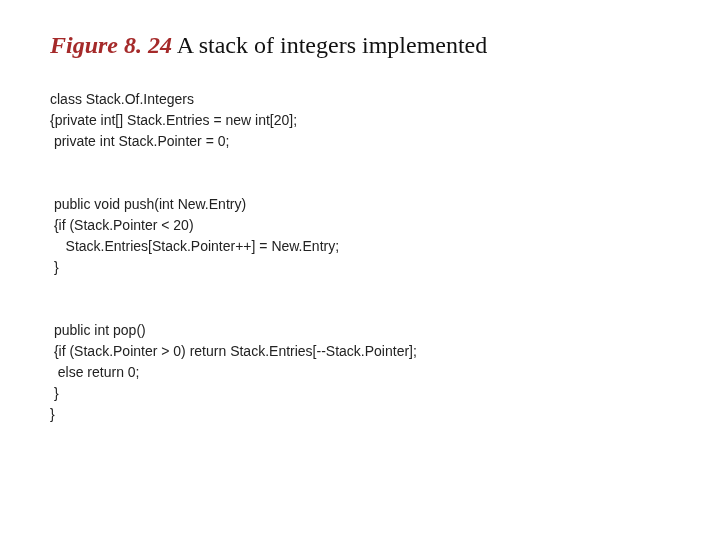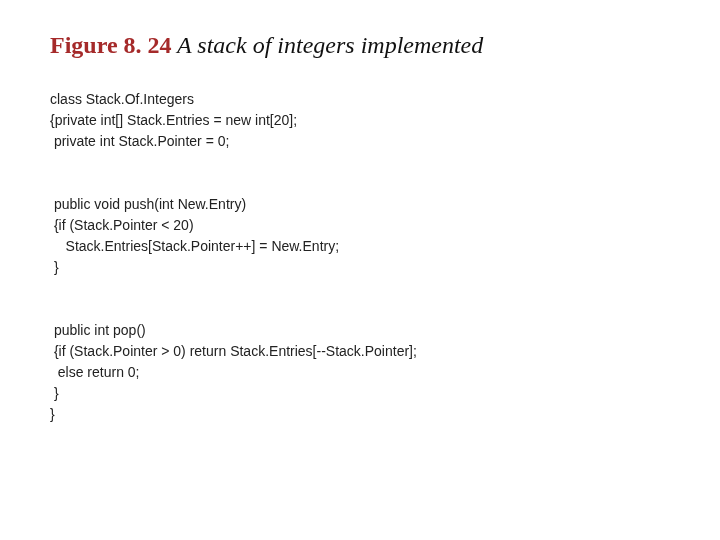--- a/index.html
+++ b/index.html
@@ -17,24 +17,24 @@
     }
     .heading {
       line-height: 1.3;
       margin-bottom: 28px;
       font-size: 24px;
       color: #111;
     }
     .fig-label {
       font-weight: bold;
       color: #a52a2a;
+      font-style: italic;
     }
     .caption-1 {
       color: #111;
-      font-style: italic;
     }
     .caption-2 {
       display: block;
       padding-left: 168px;
       color: #111;
     }
     .code-block {
       font-family: Liberation Sans, sans-serif;
       font-size: 14px;
       color: #222;

